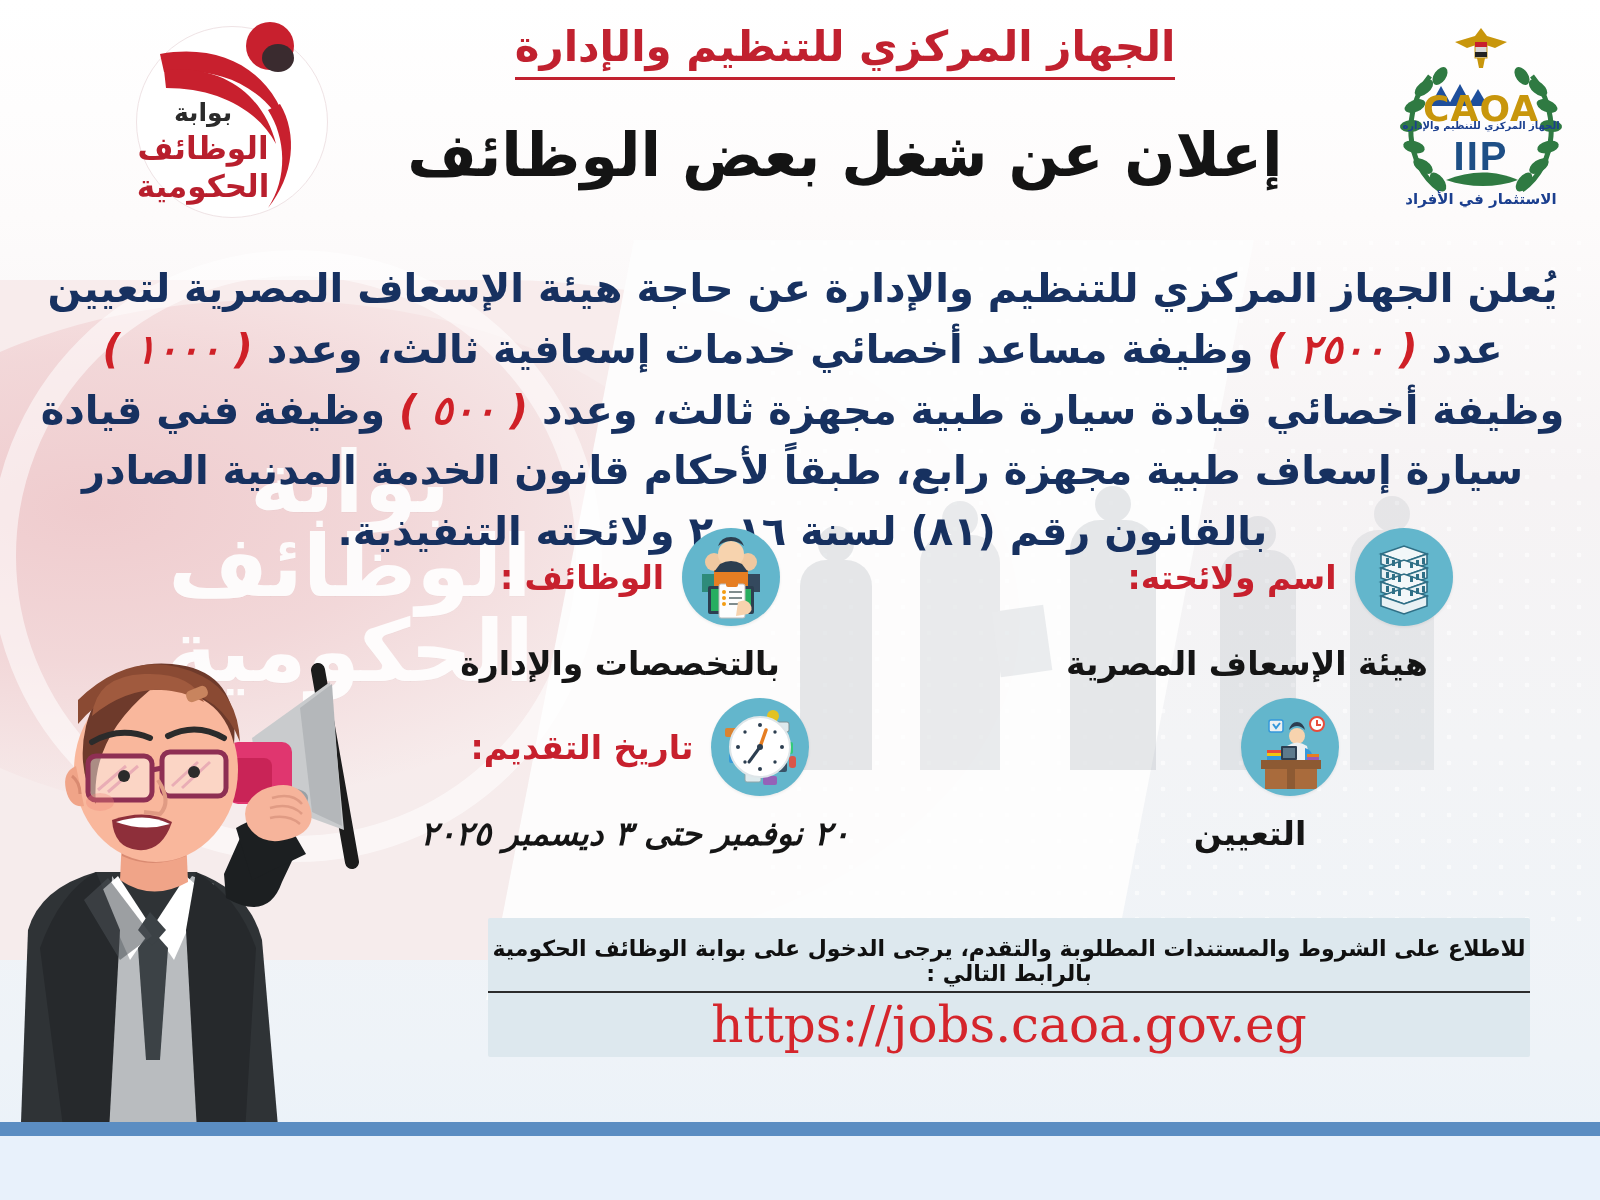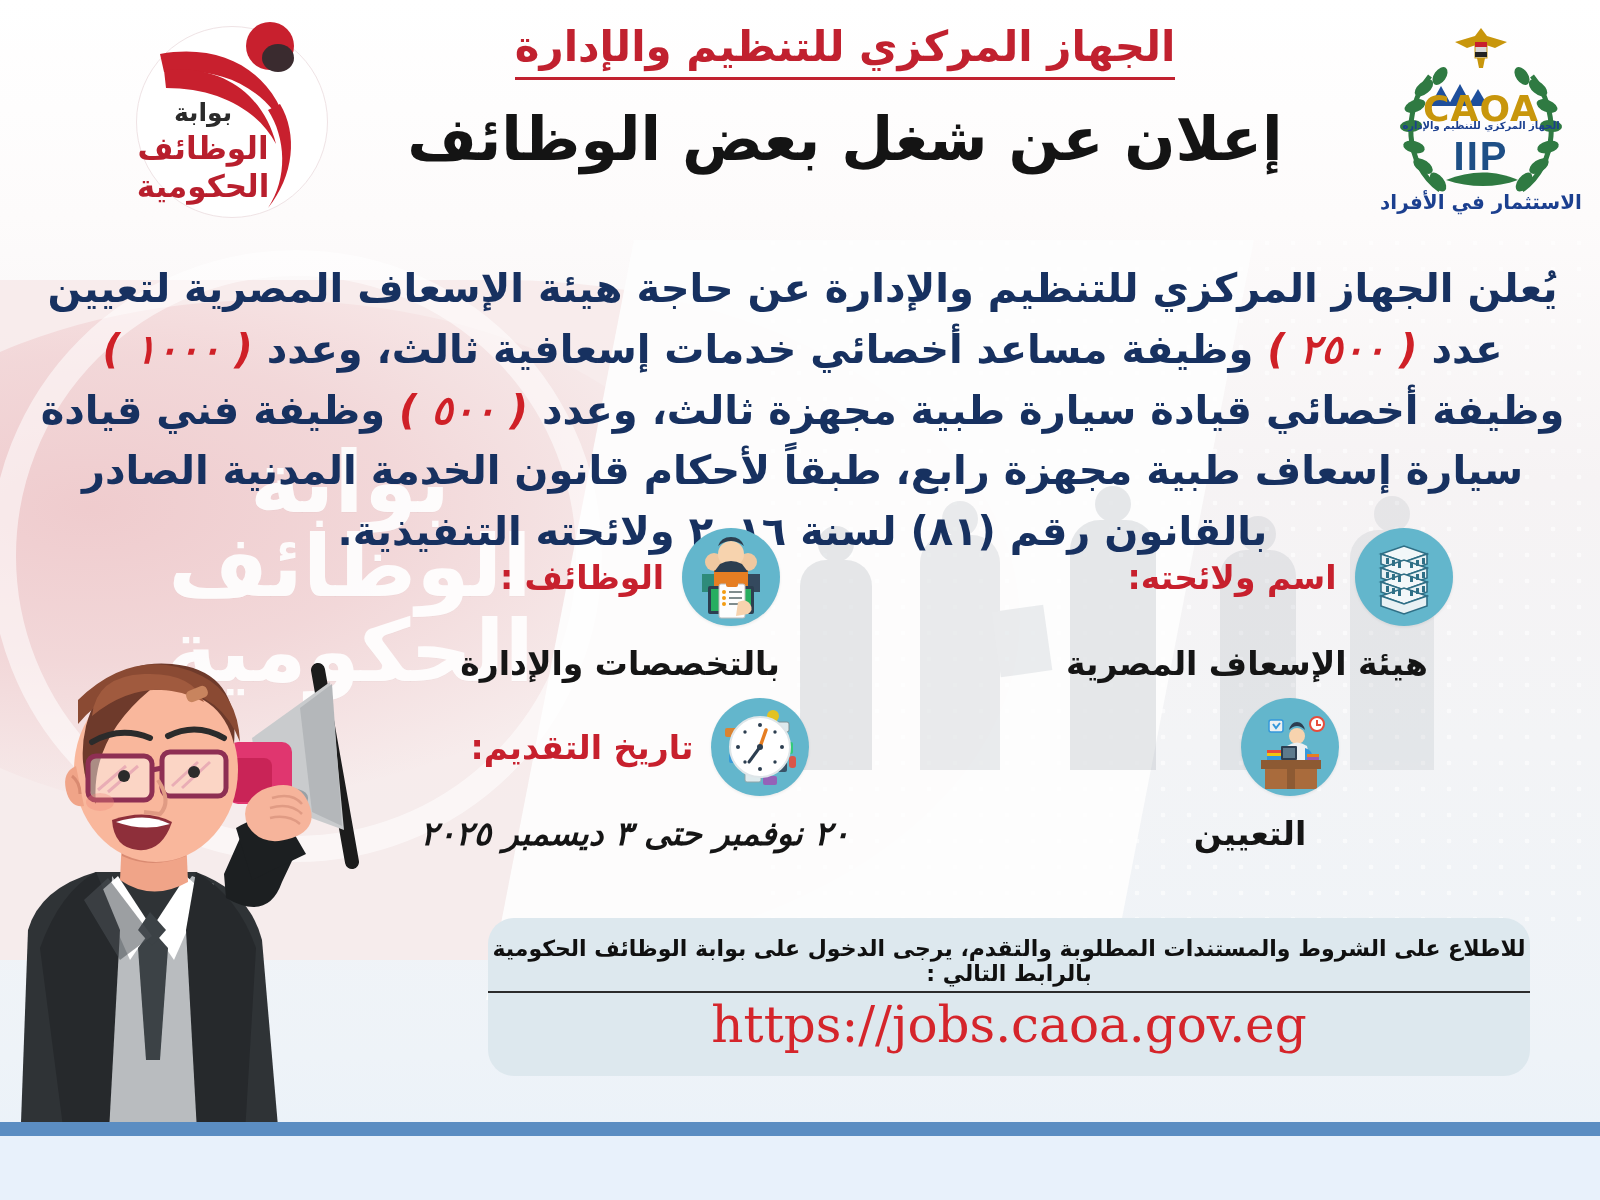--- a/index.html
+++ b/index.html
@@ -76,41 +76,41 @@
   .logo-left .l1{top:80px;font-size:25px;color:#2b2b2b;}
   .logo-left .l2{top:112px;font-size:31px;}
   .logo-left .l3{top:150px;font-size:31px;}
 
   .title-block{position:absolute;left:340px;top:22px;width:1010px;text-align:center;}
   .org-title{
     color:#c1212f;font-size:42px;font-weight:700;letter-spacing:-.5px;
     display:inline-block;padding-bottom:6px;border-bottom:3px solid #c1212f;
   }
   .main-title{
-    margin-top:24px;color:#141414;font-size:60px;font-weight:700;letter-spacing:-1px;
+    margin-top:40px;color:#141414;font-size:60px;font-weight:700;letter-spacing:-1px;
   }
 
   
   .logo-right{position:absolute;left:1378px;top:14px;width:206px;height:206px;}
   .caoa-word{
     position:absolute;left:0;top:74px;width:206px;text-align:center;
     color:#c8960c;font-size:36px;font-weight:700;letter-spacing:1px;
   }
   .caoa-ar{
     position:absolute;left:0;top:106px;width:206px;text-align:center;
     color:#1b3f8f;font-size:10px;font-weight:700;
   }
   .iip{
     position:absolute;left:0;top:120px;width:206px;text-align:center;
     color:#1e4f86;font-size:40px;font-weight:700;letter-spacing:2px;
     font-family:Liberation Sans, sans-serif;
   }
   .iip-sub{
     position:absolute;left:0;top:176px;width:206px;text-align:center;
-    color:#1b3f8f;font-size:20px;font-weight:700;
+    color:#1b3f8f;font-size:15px;font-weight:700;
   }
 
   
   .intro{
     position:absolute;left:30px;top:258px;width:1545px;
     text-align:center;direction:rtl;
     font-size:40px;font-weight:700;line-height:1.52;
     color:#173160;
   }
   .intro .hl{color:#cf2027;font-style:italic;}
@@ -131,22 +131,22 @@
   .c-date .val{padding-right:10px;font-style:italic;}
 
   .icon-circle{
     width:98px;height:98px;border-radius:50%;
     background:#63b6cc;flex:0 0 98px;position:relative;overflow:hidden;
     box-shadow:0 1px 3px rgba(0,0,0,.08);
   }
 
   
   .urlbox{
-    position:absolute;left:488px;top:918px;width:1042px;height:158px;
-    background:#dde8ee;border-radius:26px;
+    position:absolute;left:488px;top:918px;width:1042px;height:139px;
+    background:#dde8ee;border-radius:2px;
   }
   .urlnote{
     position:absolute;left:0;top:18px;width:1042px;text-align:center;direction:rtl;
     color:#101010;font-size:22px;font-weight:700;
   }
   .urlnote span{border-bottom:2px solid #2b2b2b;padding-bottom:5px;display:inline-block;}
   .urltext{
     position:absolute;left:0;top:78px;width:1042px;text-align:center;direction:ltr;
     color:#d5252b;font-size:50px;font-weight:400;
     font-family:"DejaVu Serif","Liberation Serif",serif;

